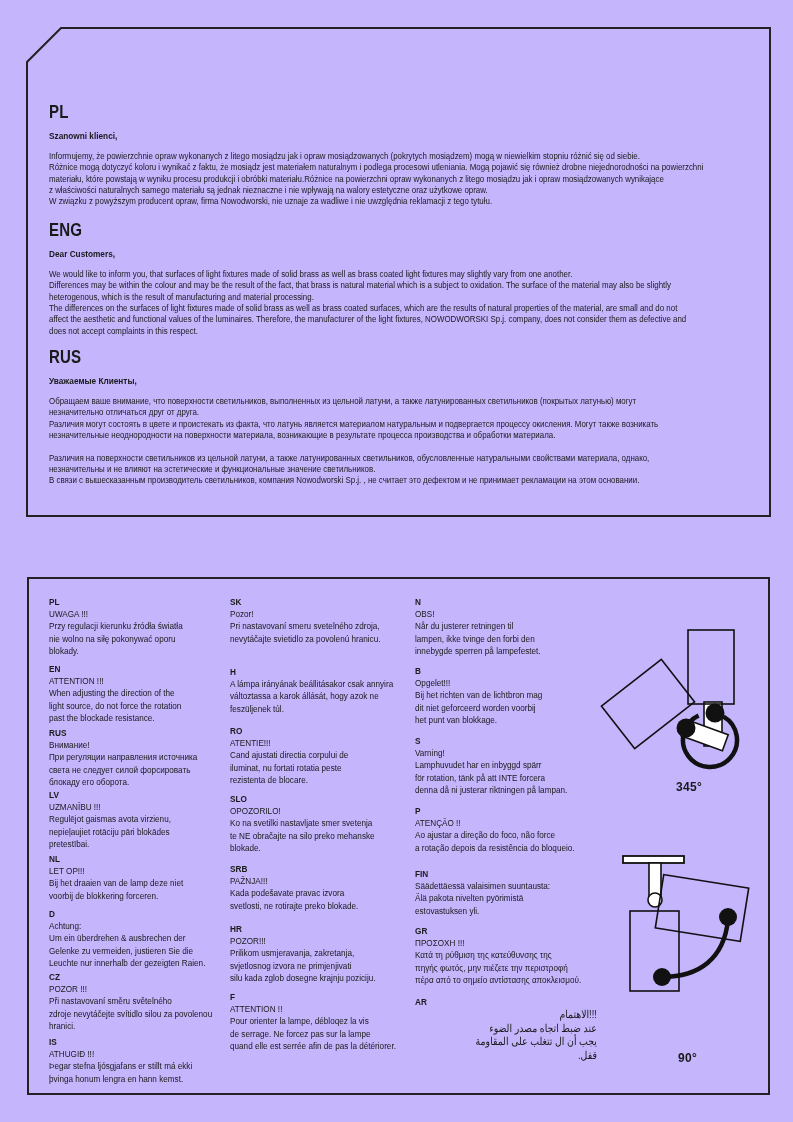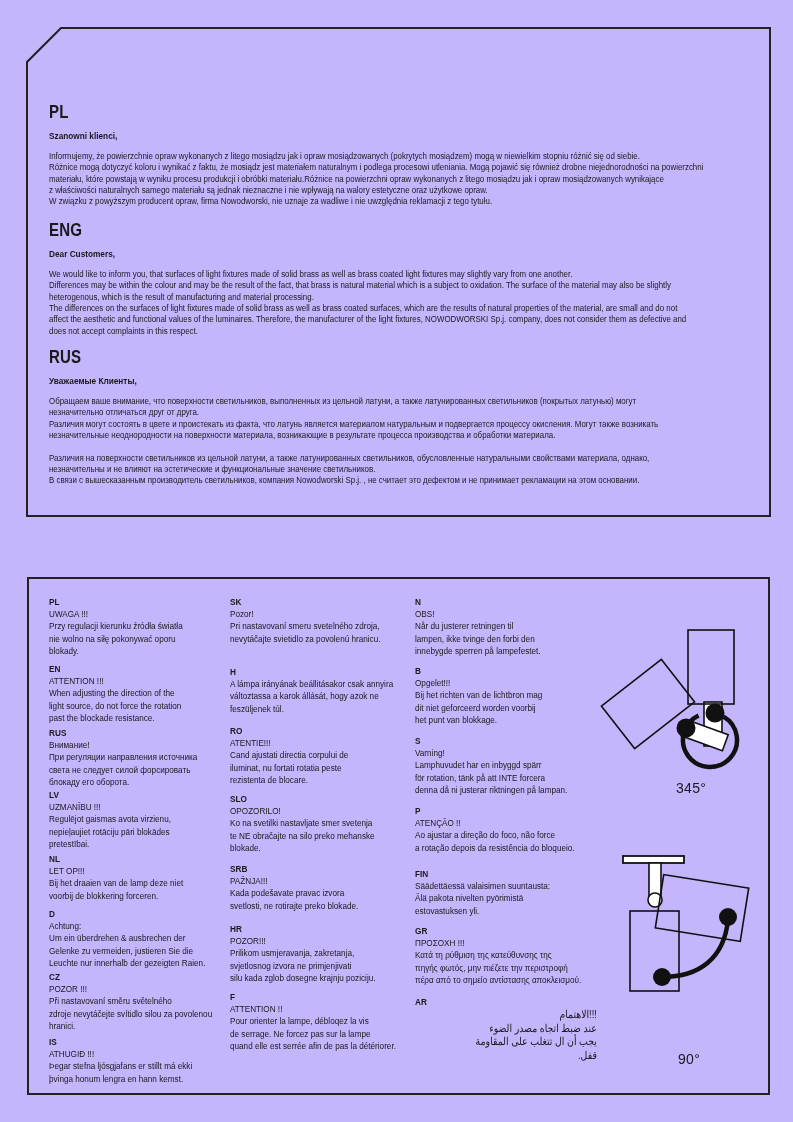--- a/index.html
+++ b/index.html
@@ -17,21 +17,21 @@
   .bottom-frame{position:absolute;left:27px;top:577px;width:739px;height:514px;border:2px solid #222;}
   .warn{position:absolute;width:226px;transform:scaleX(0.85);transform-origin:0 0;}
   .w-code{font-size:9.7px;font-weight:bold;line-height:12.2px;}
   .w-text{font-size:9.6px;line-height:12.2px;white-space:pre-line;}
   .w-text.arabic{
     font-size:11px;line-height:13.5px;text-align:right;
     direction:ltr;unicode-bidi:bidi-override;padding-right:12px;
   }
   
   .diagram{position:absolute;}
-  .diag-label{position:absolute;font-size:14px;font-weight:normal;letter-spacing:.3px;}
+  .diag-label{position:absolute;font-size:12px;font-weight:bold;letter-spacing:.3px;}
 </style>
 </head>
 <body>
 
 <div id="page">
 
   <svg class="frame-svg" width="746" height="491" viewBox="0 0 746 491">
     <polygon points="35,1 744,1 744,489 1,489 1,35" fill="none" stroke="#222" stroke-width="2"></polygon>
   </svg>
 

